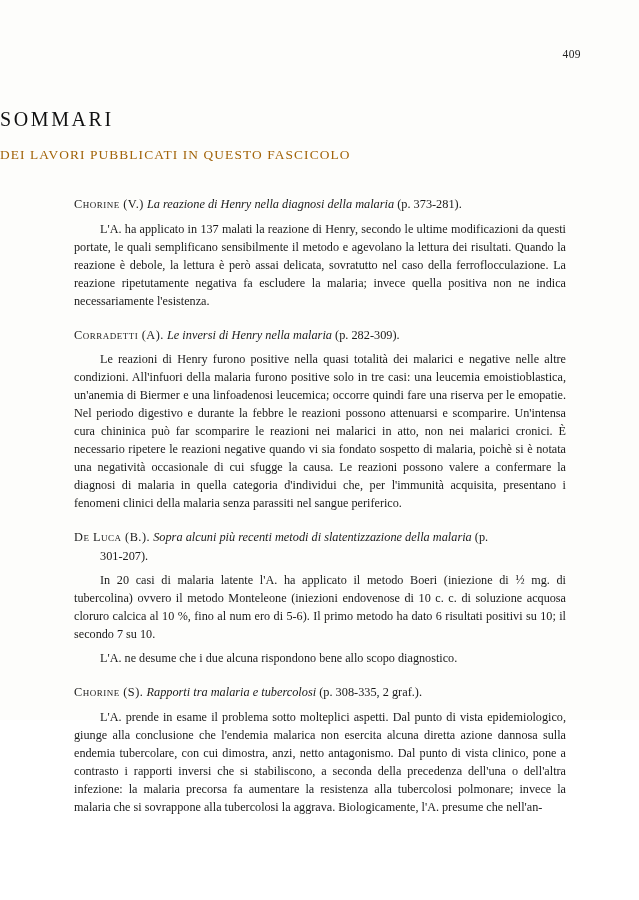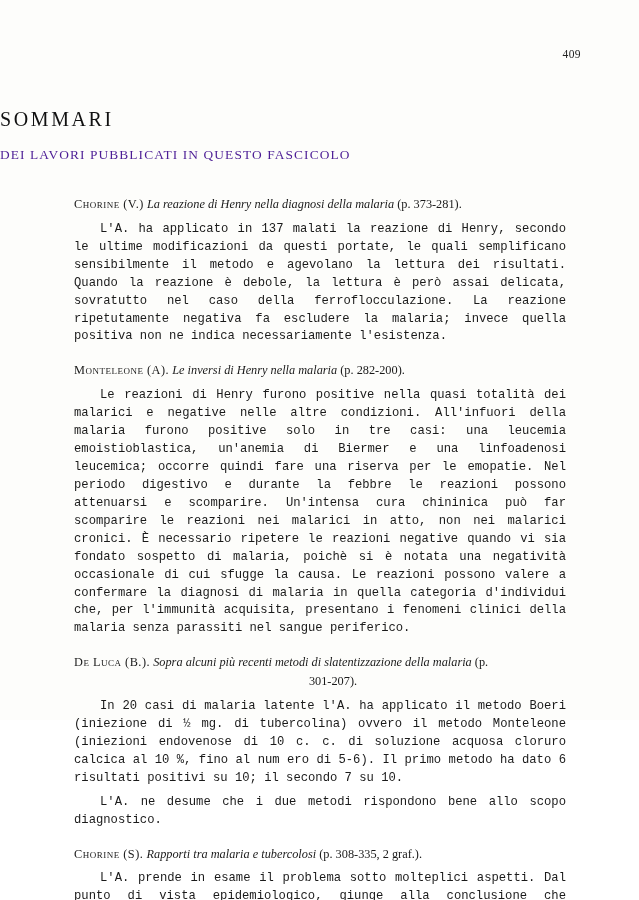--- a/index.html
+++ b/index.html
@@ -44,21 +44,21 @@
     letter-spacing: 2.6px;
     font-weight: normal;
     color: #111;
     margin: 0;
     font-family: "Liberation Serif", serif;
   }
   .subtitle {
     font-size: 13.4px;
     letter-spacing: 1.1px;
     margin-top: 16px;
-    color: #4c1d95;
+    color: #a16207;
   }
   .content {
     position: absolute;
     left: 74px;
     top: 196px;
     width: 492px;
   }
   .entry {
     margin-bottom: 16px;
   }
@@ -78,30 +78,28 @@
   .pages {
     font-style: normal;
   }
   .entry-body {
     font-size: 12.2px;
     line-height: 1.47;
     text-align: justify;
     text-indent: 26px;
     margin: 0 0 6px 0;
     hyphens: manual;
-    font-family: Liberation Mono, monospace;
   }
   .entry-body.cont {
     text-indent: 26px;
   }
   .head-cont {
     display: block;
     text-indent: 26px;
     margin-top: 1px;
-    text-align: center;
   }
 </style>
 </head>
 <body>
 
 <div class="page">
 
   <div class="page-number">409</div>
 
   <div class="title-block">
@@ -115,36 +113,36 @@
       <div class="entry-head">
         <span class="author">Chorine (V.)</span>
         <span class="work-title">La reazione di Henry nella diagnosi della malaria</span>
         <span class="pages">(p. 373-281).</span>
       </div>
       <p class="entry-body">L'A. ha applicato in 137 malati la reazione di Henry, secondo le ultime modificazioni da questi portate, le quali semplificano sensibilmente il metodo e agevolano la lettura dei risultati. Quando la reazione è debole, la lettura è però assai delicata, sovratutto nel caso della ferroflocculazione. La reazione ripetutamente negativa fa escludere la malaria; invece quella positiva non ne indica necessariamente l'esistenza.</p>
     </div>
 
     <div class="entry">
       <div class="entry-head">
-        <span class="author">Monteleone (A).</span>
+        <span class="author">Corradetti (A).</span>
         <span class="work-title">Le inversi di Henry nella malaria</span>
-        <span class="pages">(p. 282-200).</span>
+        <span class="pages">(p. 282-309).</span>
       </div>
       <p class="entry-body">Le reazioni di Henry furono positive nella quasi totalità dei malarici e negative nelle altre condizioni. All'infuori della malaria furono positive solo in tre casi: una leucemia emoistioblastica, un'anemia di Biermer e una linfoadenosi leucemica; occorre quindi fare una riserva per le emopatie. Nel periodo digestivo e durante la febbre le reazioni possono attenuarsi e scomparire. Un'intensa cura chininica può far scomparire le reazioni nei malarici in atto, non nei malarici cronici. È necessario ripetere le reazioni negative quando vi sia fondato sospetto di malaria, poichè si è notata una negatività occasionale di cui sfugge la causa. Le reazioni possono valere a confermare la diagnosi di malaria in quella categoria d'individui che, per l'immunità acquisita, presentano i fenomeni clinici della malaria senza parassiti nel sangue periferico.</p>
     </div>
 
     <div class="entry">
       <div class="entry-head">
         <span class="author">De Luca (B.).</span>
         <span class="work-title">Sopra alcuni più recenti metodi di slatentizzazione della malaria</span>
         <span class="pages">(p.</span>
         <span class="head-cont">301-207).</span>
       </div>
       <p class="entry-body">In 20 casi di malaria latente l'A. ha applicato il metodo Boeri (iniezione di ½ mg. di tubercolina) ovvero il metodo Monteleone (iniezioni endovenose di 10 c. c. di soluzione acquosa cloruro calcica al 10 %, fino al num ero di 5-6). Il primo metodo ha dato 6 risultati positivi su 10; il secondo 7 su 10.</p>
-      <p class="entry-body cont">L'A. ne desume che i due metodi rispondono bene allo scopo diagnostico.</p>
+      <p class="entry-body cont">L'A. ne desume che i due alcuna rispondono bene allo scopo diagnostico.</p>
     </div>
 
     <div class="entry">
       <div class="entry-head">
         <span class="author">Chorine (S).</span>
         <span class="work-title">Rapporti tra malaria e tubercolosi</span>
         <span class="pages">(p. 308-335, 2 graf.).</span>
       </div>
       <p class="entry-body">L'A. prende in esame il problema sotto molteplici aspetti. Dal punto di vista epidemiologico, giunge alla conclusione che l'endemia malarica non esercita alcuna diretta azione dannosa sulla endemia tubercolare, con cui dimostra, anzi, netto antagonismo. Dal punto di vista clinico, pone a contrasto i rapporti inversi che si stabiliscono, a seconda della precedenza dell'una o dell'altra infezione: la malaria precorsa fa aumentare la resistenza alla tubercolosi polmonare; invece la malaria che si sovrappone alla tubercolosi la aggrava. Biologicamente, l'A. presume che nell'an-</p>
     </div>

